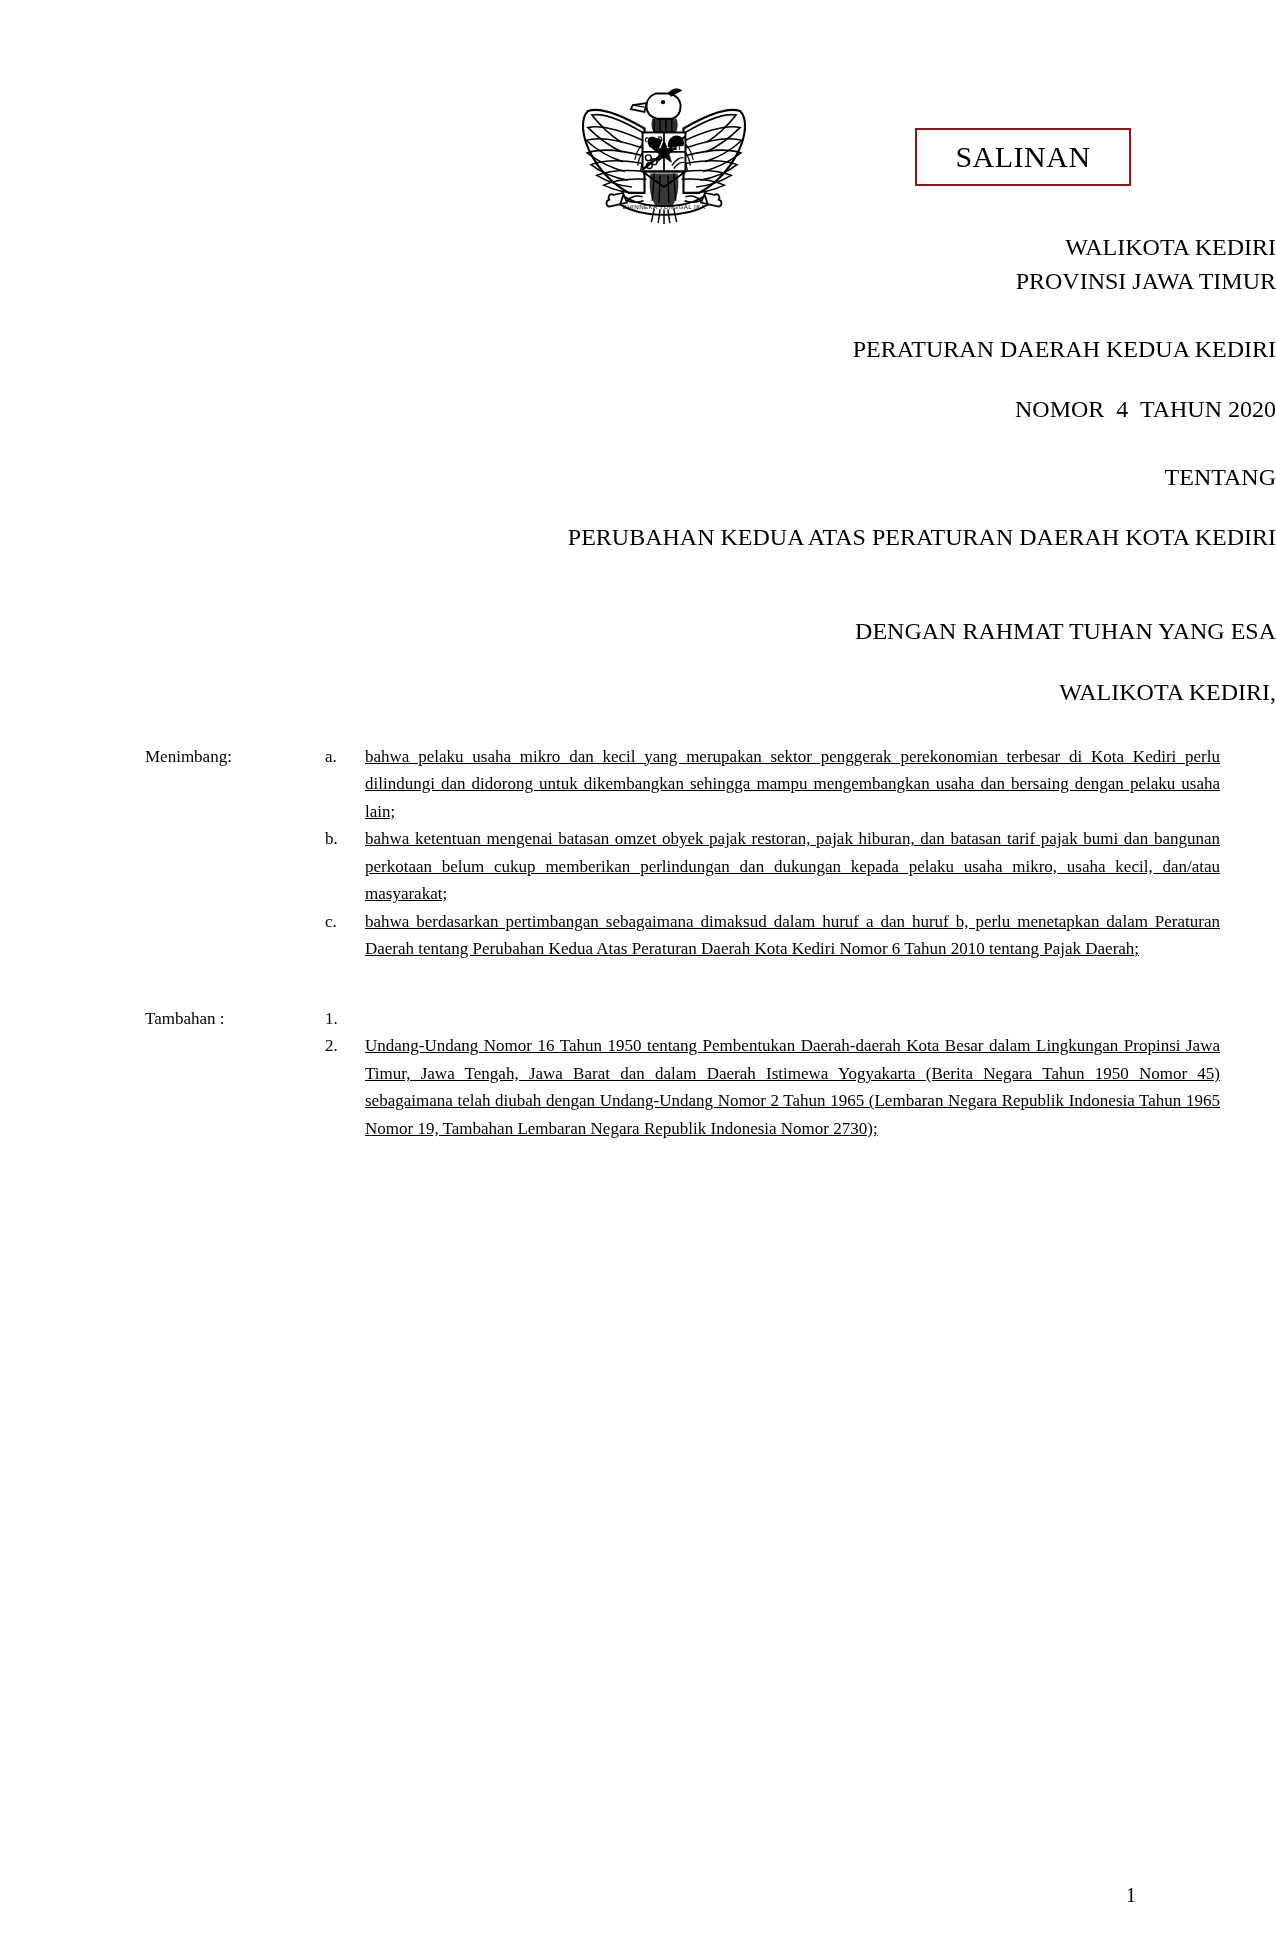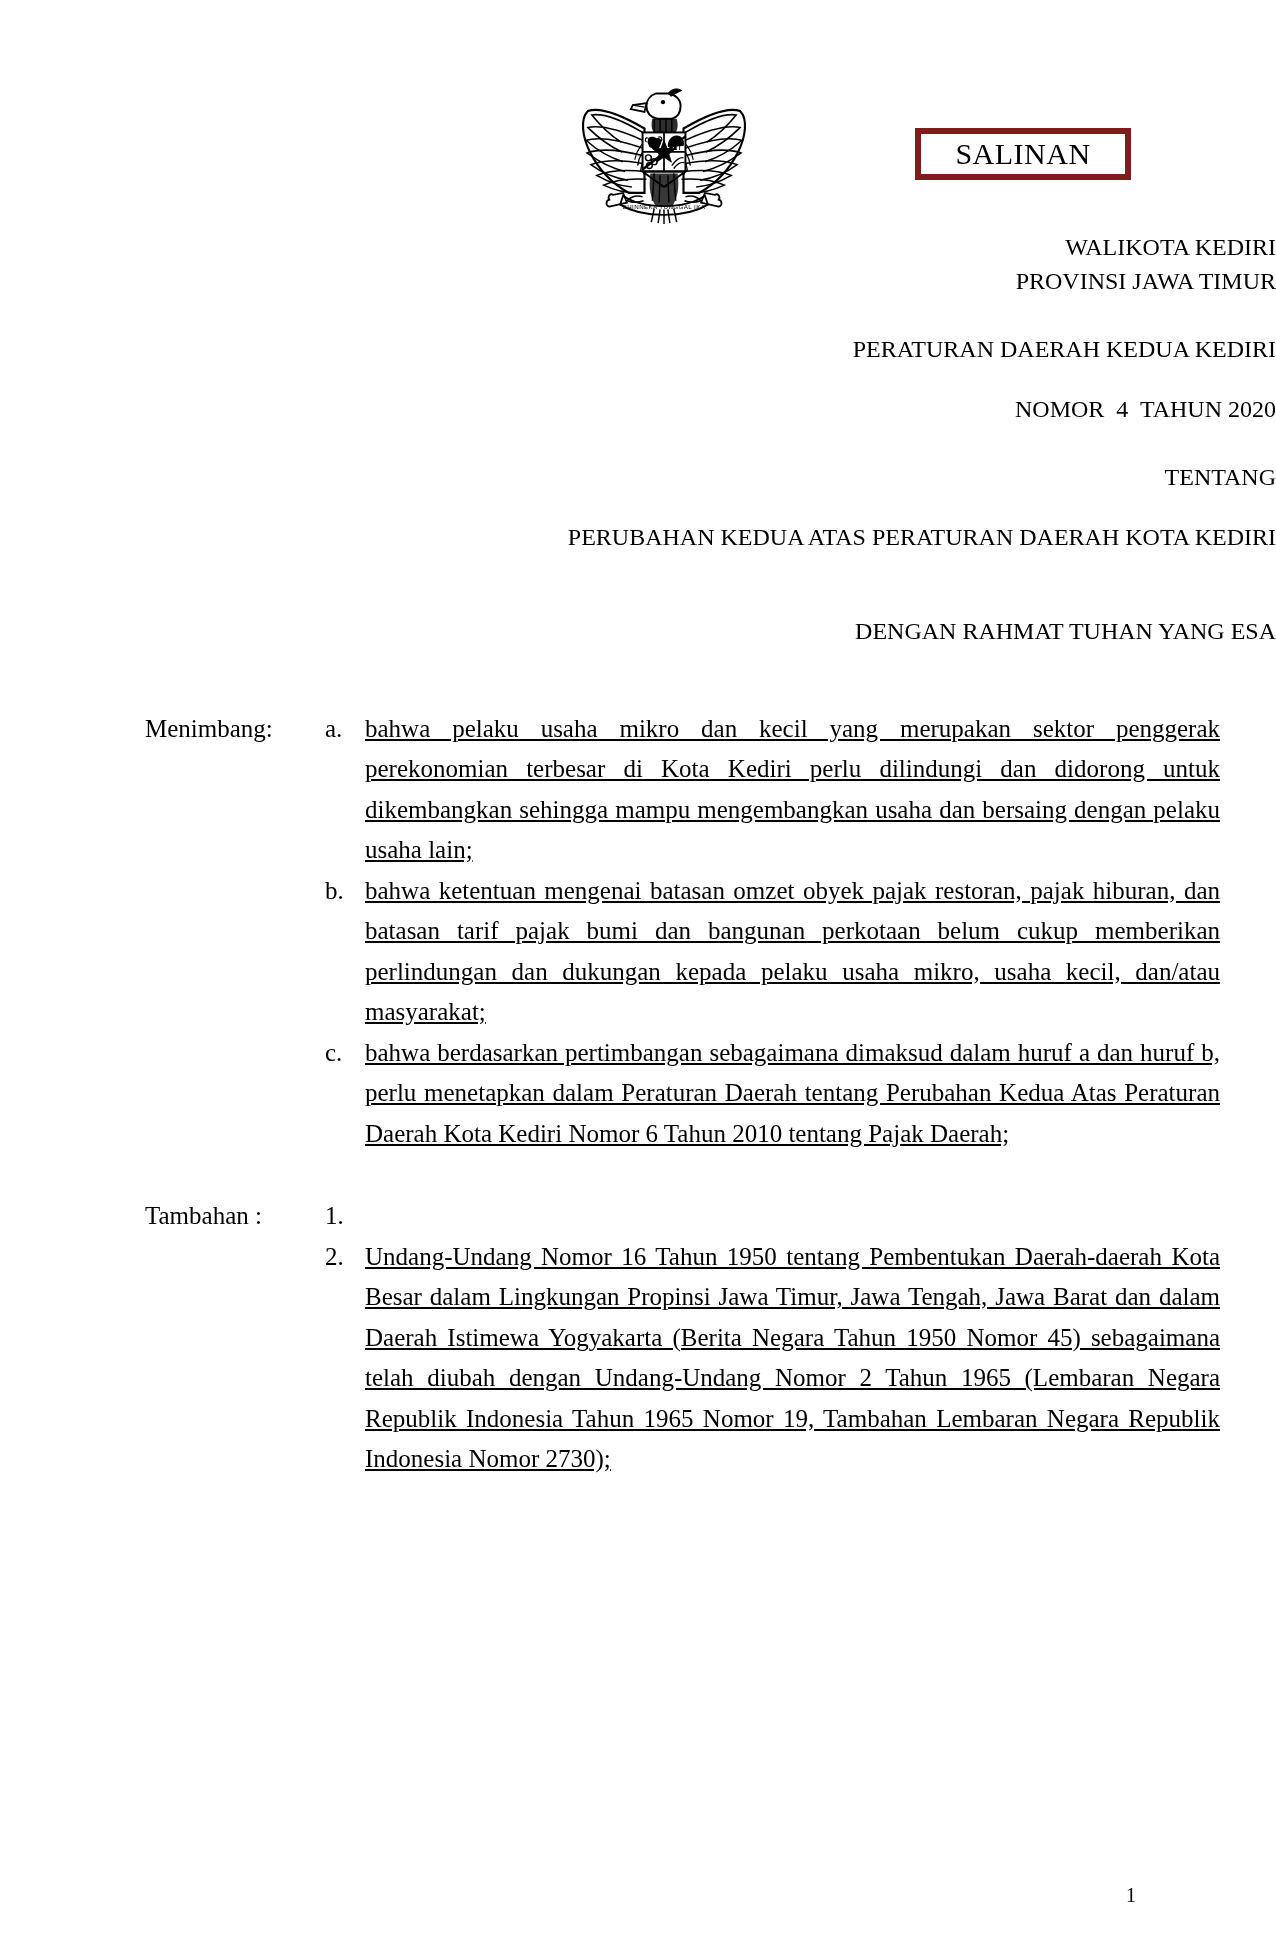--- a/index.html
+++ b/index.html
@@ -33,22 +33,22 @@
     width: 196px;
     height: 156px;
   }
   .emblem svg { display: block; width: 100%; height: 100%; }
 
   .salinan-box {
     position: absolute;
     left: 915px;
     top: 128px;
     width: 216px;
-    height: 52px;
-    border: 6px solid #7f1d1d;
+    height: 58px;
+    border: 2px solid #7f1d1d;
     box-sizing: border-box;
     display: flex;
     align-items: center;
     justify-content: center;
   }
   .salinan-box .salinan-text {
     font-size: 30px;
     letter-spacing: 0.5px;
     line-height: 1;
   }
@@ -62,21 +62,21 @@
   .title-line { white-space: pre; }
   .gap-sm { height: 26px; }
   .gap-md { height: 34px; }
   .gap-xl { height: 60px; }
 
   
   .clauses {
     margin-top: 34px;
     padding-left: 145px;
     padding-right: 56px;
-    font-size: 25px;
+    font-size: 17px;
   }
   .clause-group { display: block; }
   .clause-row {
     display: flex;
     align-items: flex-start;
     line-height: 1.62;
   }
   .clause-label {
     width: 180px;
     flex: 0 0 180px;
@@ -252,20 +252,21 @@
     <div class="gap-sm"></div>
 
     <div class="title-line">PERUBAHAN KEDUA ATAS PERATURAN DAERAH KOTA KEDIRI</div>
 
     <div class="gap-xl"></div>
 
     <div class="title-line">DENGAN RAHMAT TUHAN YANG ESA</div>
 
     <div class="gap-sm"></div>
 
+    <div class="title-line">WALIKOTA KEDIRI,</div>
   </div>
 
   <div class="clauses">
 
     <div class="clause-group">
 
       <div class="clause-row">
         <span class="clause-label">Menimbang:</span>
         <span class="clause-marker">a.</span>
         <span class="clause-body last-line-left">bahwa pelaku usaha mikro dan kecil yang merupakan sektor penggerak perekonomian terbesar di Kota Kediri perlu dilindungi dan didorong untuk dikembangkan sehingga mampu mengembangkan usaha dan bersaing dengan pelaku usaha lain;</span>

